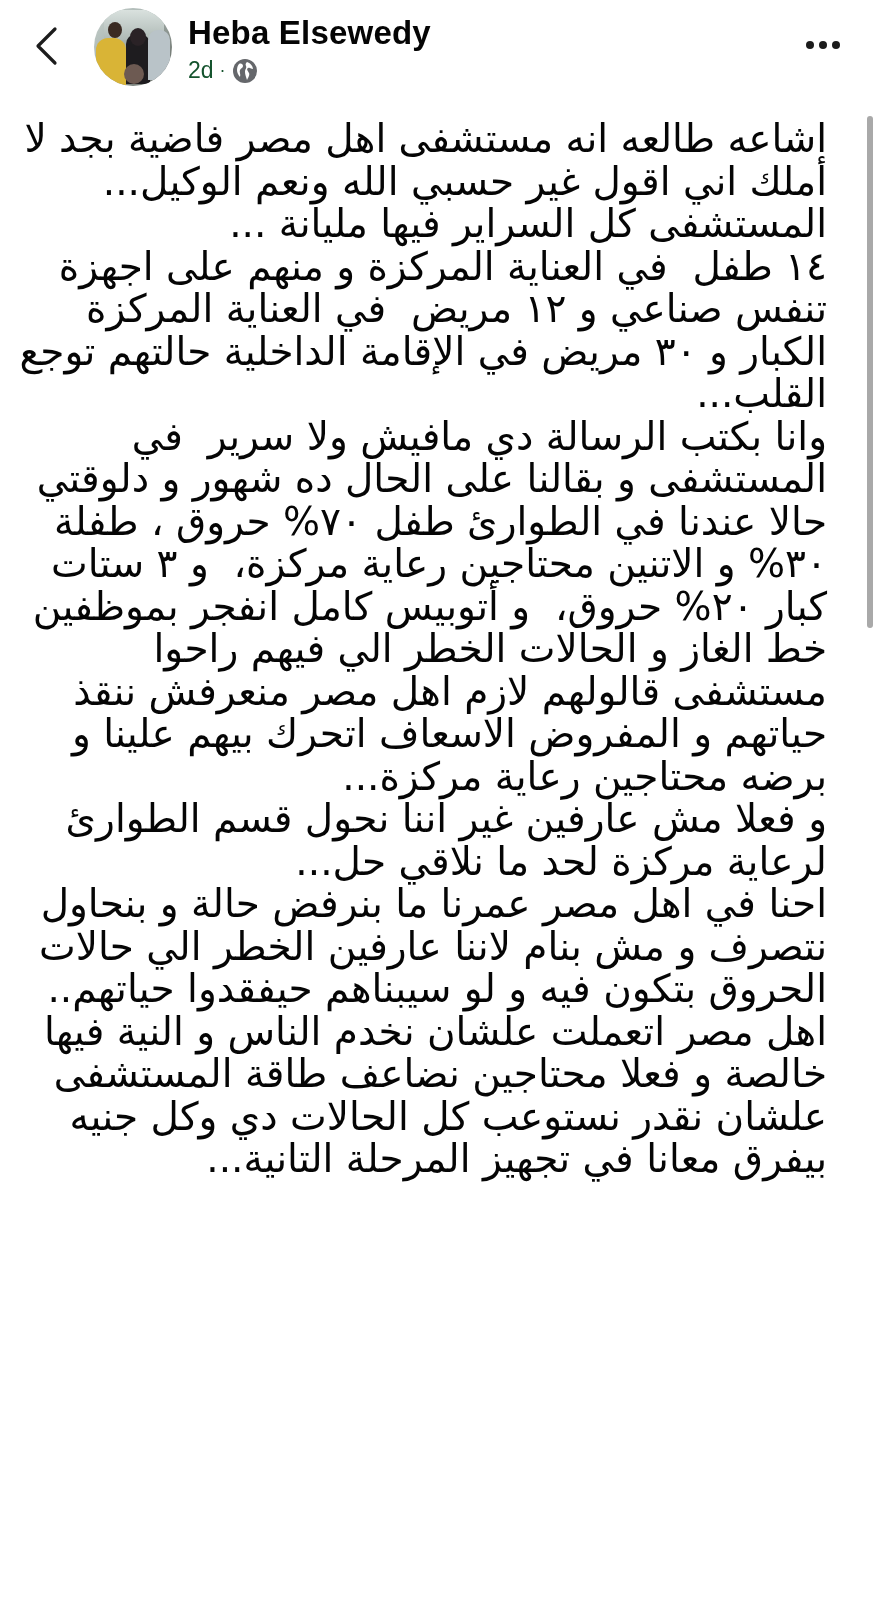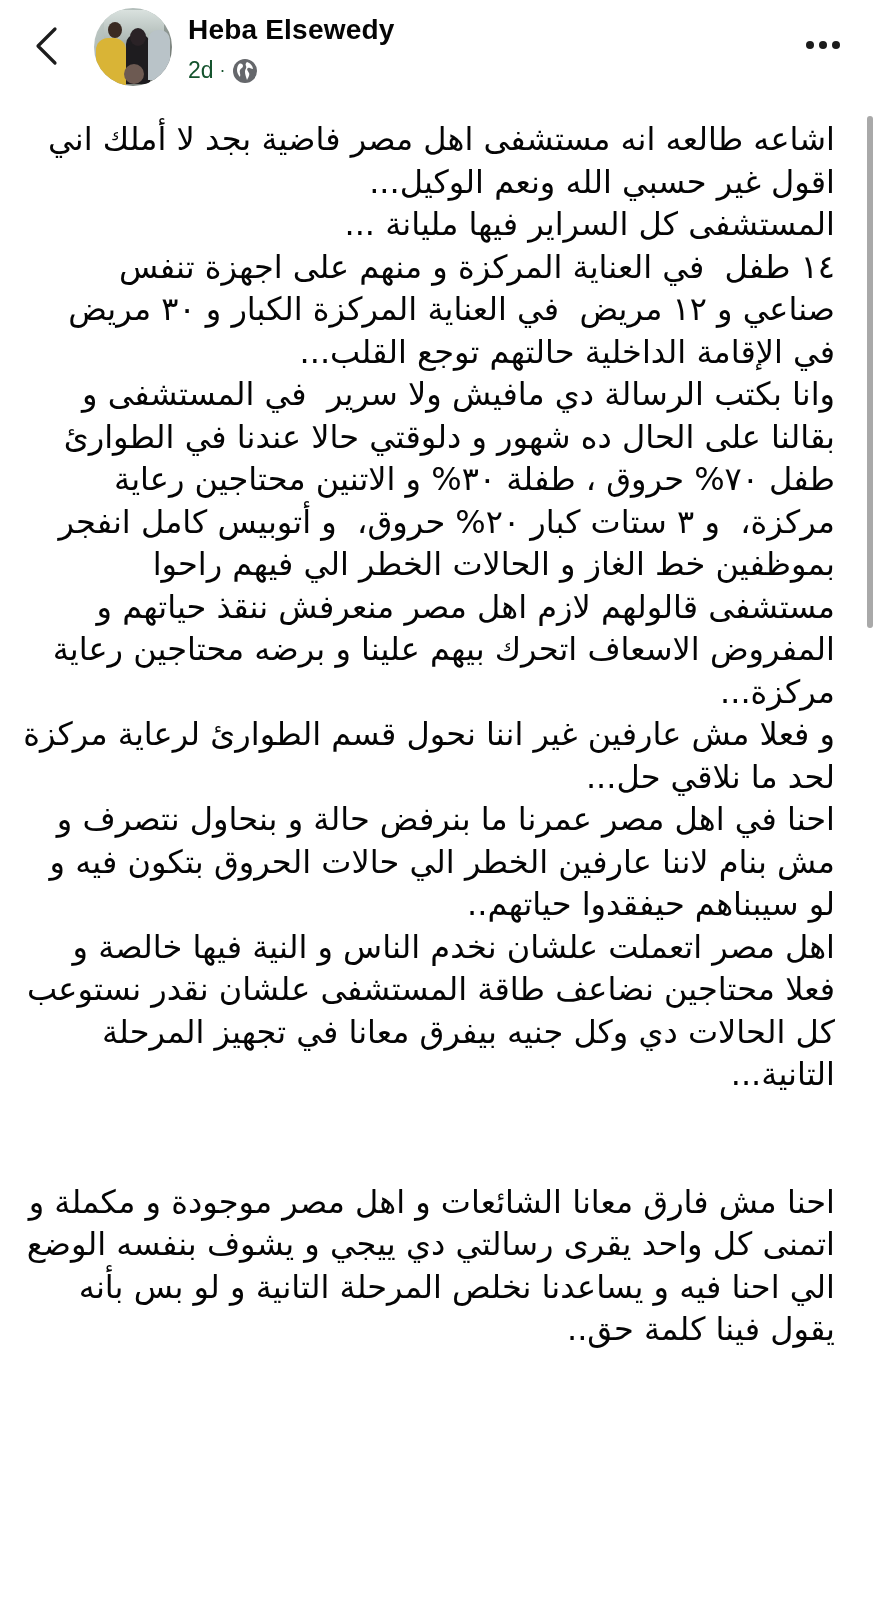--- a/index.html
+++ b/index.html
@@ -62,21 +62,21 @@
     background: #b9c3c8; border-radius: 10px 10px 0 0;
   }
   .avatar .child {
     position: absolute; left: 30px; top: 56px; width: 20px; height: 20px;
     background: #6d5a52; border-radius: 50%;
   }
   .author-name {
     position: absolute;
     left: 188px; top: 14px;
     font-family: "Liberation Sans", sans-serif;
-    font-size: 28px;
+    font-size: 33px;
     font-weight: bold;
     color: #050505;
     letter-spacing: 0.2px;
     cursor: pointer;
   }
   .meta {
     position: absolute;
     left: 188px; top: 57px;
     display: flex; align-items: center;
     font-family: "Liberation Sans", sans-serif;
@@ -92,26 +92,26 @@
     display: flex; align-items: center; justify-content: center;
     gap: 5px;
     cursor: pointer;
   }
   .more-btn span {
     width: 8px; height: 8px; border-radius: 50%; background: #1c1c1c; display: block;
   }
 
   .post-body {
     position: absolute;
-    left: 20px; top: 118px;
+    left: 12px; top: 118px;
     width: 815px;
     direction: rtl;
     text-align: right;
     font-family: "DejaVu Sans", sans-serif;
-    font-size: 32px;
+    font-size: 39px;
     line-height: 42.5px;
     color: #050505;
   }
   .post-body .para { margin: 0; white-space: pre-wrap; }
   .post-body .gap { height: 42.5px; }
 
   .scrollbar {
     position: absolute;
     right: 2px; top: 116px;
     width: 6px; height: 512px;
@@ -161,17 +161,16 @@
 <div class="post-body">
   <p class="para">اشاعه طالعه انه مستشفى اهل مصر فاضية بجد لا أملك اني اقول غير حسبي الله ونعم الوكيل...
 المستشفى كل السراير فيها مليانة ...
 ١٤ طفل  في العناية المركزة و منهم على اجهزة تنفس صناعي و ١٢ مريض  في العناية المركزة الكبار و ٣٠ مريض في الإقامة الداخلية حالتهم توجع القلب...
 وانا بكتب الرسالة دي مافيش ولا سرير  في المستشفى و بقالنا على الحال ده شهور و دلوقتي حالا عندنا في الطوارئ طفل ٧٠% حروق ، طفلة ٣٠% و الاتنين محتاجين رعاية مركزة،  و ٣ ستات كبار ٢٠% حروق،  و أتوبيس كامل انفجر بموظفين خط الغاز و الحالات الخطر الي فيهم راحوا مستشفى قالولهم لازم اهل مصر منعرفش ننقذ حياتهم و المفروض الاسعاف اتحرك بيهم علينا و برضه محتاجين رعاية مركزة...
 و فعلا مش عارفين غير اننا نحول قسم الطوارئ لرعاية مركزة لحد ما نلاقي حل...
 احنا في اهل مصر عمرنا ما بنرفض حالة و بنحاول نتصرف و مش بنام لاننا عارفين الخطر الي حالات الحروق بتكون فيه و لو سيبناهم حيفقدوا حياتهم..
 اهل مصر اتعملت علشان نخدم الناس و النية فيها خالصة و فعلا محتاجين نضاعف طاقة المستشفى علشان نقدر نستوعب كل الحالات دي وكل جنيه بيفرق معانا في تجهيز المرحلة التانية...</p>
   <div class="gap"></div>
   <div class="gap"></div>
-  <p class="para">احنا مش فارق معانا الشائعات و اهل مصر موجودة و مكملة و اتمنى كل واحد يقرى رسالتي دي ييجي و يشوف بنفسه الوضع الي احنا فيه و يساعدنا نخلص المرحلة التانية و لو بس بأنه يقول فينا كلمة حق..</p>
   <div class="gap"></div>
 </div>
 
 <div class="scrollbar"></div>
 
 </body></html>

